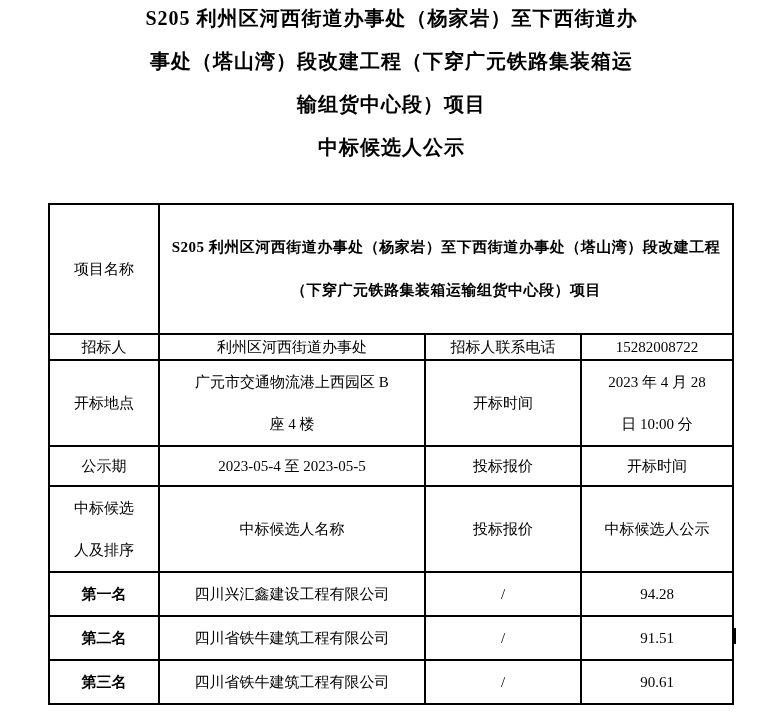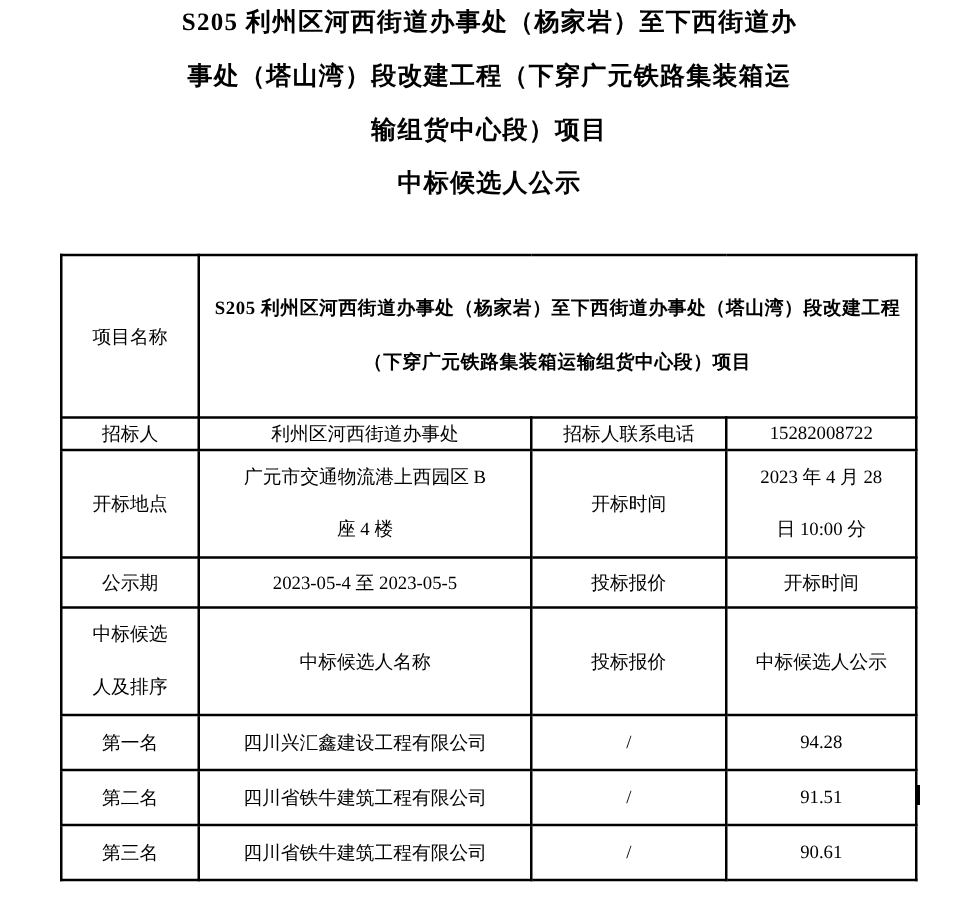--- a/index.html
+++ b/index.html
@@ -51,21 +51,21 @@
   td.label-cell { font-size: 15px; }
   td.project-value-cell {
     font-size: 24px;
     font-weight: 600;
     text-align: justify;
     line-height: 43px;
     padding: 0 6px;
     letter-spacing: 0.5px;
   }
   .two-line span { display: block; line-height: 42px; }
-  td.cand-rank    { font-size: 14px; }
+  td.cand-rank    { font-size: 14px; font-weight: bold; }
   td.cand-name    { font-size: 15px; }
   td.cand-bid     { font-size: 16px; }
   td.cand-score   { font-size: 16px; }
 
   
   .caret-mark {
     position: absolute;
     left: 733px;
     top: 628px;
     width: 3px;

